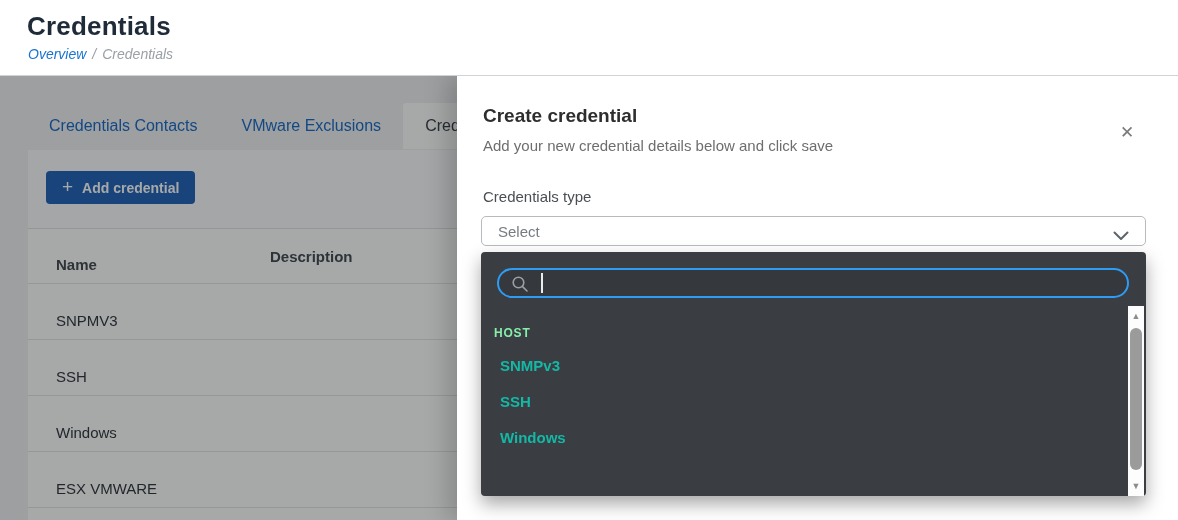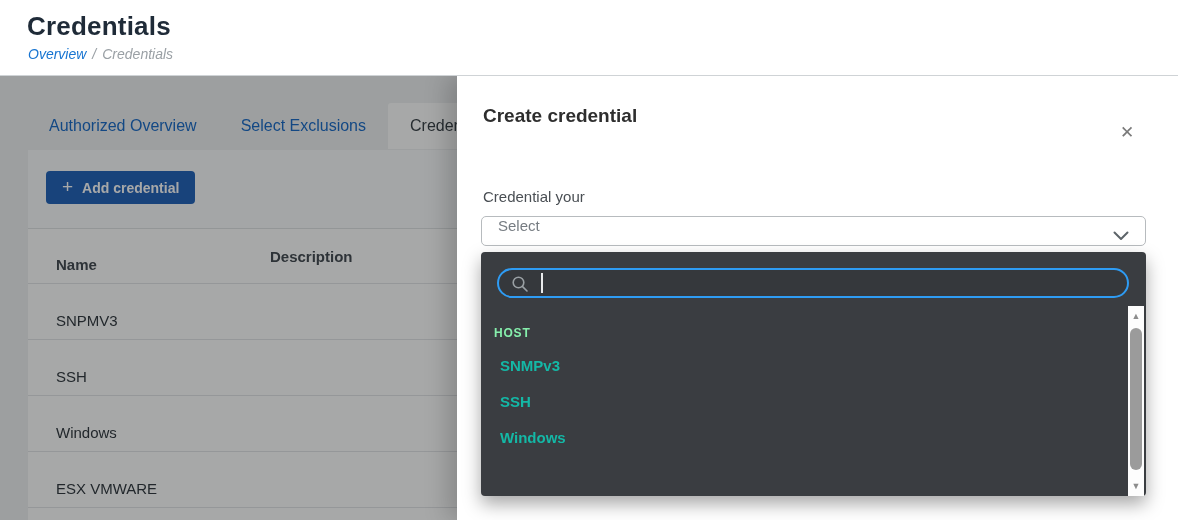--- a/index.html
+++ b/index.html
@@ -46,21 +46,21 @@
            background:#ffffff; z-index:10; box-shadow:-10px 0 22px rgba(0,0,0,0.18); }
   .panel-title { position:absolute; left:26px; top:29px; font-size:19px; font-weight:700;
                  color:#2e2e2e; }
   .panel-subtitle { position:absolute; left:26px; top:61px; font-size:15px; color:#6e6e6e; }
   .close-btn { position:absolute; left:656px; top:42px; width:28px; height:28px;
                background:none; border:none; color:#7a7a7a; font-size:17px; cursor:pointer;
                font-family:"Liberation Sans", sans-serif; }
   .field-label { position:absolute; left:26px; top:112px; font-size:15px; color:#4a4f54; }
   .select { position:absolute; left:24px; top:140px; width:665px; height:30px;
             border:1px solid #b7bbbe; border-radius:5px; background:#fff;
-            display:flex; align-items:flex-start; cursor:pointer; }
+            display:flex; align-items:center; cursor:pointer; }
   .select-value { padding-left:16px; font-size:15px; color:#767c82; }
   .select-chevron { position:absolute; right:16px; top:10px; }
 
   
   .dropdown { position:absolute; left:24px; top:176px; width:665px; height:244px;
               background:#3a3d41; border-radius:4px; box-shadow:0 8px 18px rgba(0,0,0,0.35); }
   .search-wrap { position:absolute; left:16px; top:16px; width:632px; height:30px;
                  border:2px solid #2e9cf4; border-radius:15px; background:#35383c;
                  display:flex; align-items:center; }
   .search-icon { position:absolute; left:12px; top:5px; }
@@ -90,22 +90,22 @@
 
 <div class="header">
   <div class="page-title">Credentials</div>
   <div class="breadcrumb">
     <a href="#">Overview</a><span class="crumb-sep">/</span><span class="crumb-current">Credentials</span>
   </div>
 </div>
 
 <div class="page">
   <div class="tabbar">
-    <div class="tab">Authorized Overview</div>
-    <div class="tab">Select Exclusions</div>
+    <div class="tab">Credentials Contacts</div>
+    <div class="tab">VMware Exclusions</div>
     <div class="tab active">Credentials</div>
   </div>
 
   <div class="card">
     <button class="btn-add">
       <span class="plus">+</span>
       <span>Add credential</span>
     </button>
 
     <div class="table">
@@ -130,23 +130,24 @@
         <div class="cell-desc"></div>
       </div>
     </div>
   </div>
 </div>
 
 <div class="overlay"></div>
 
 <div class="panel">
   <div class="panel-title">Create credential</div>
+  <div class="panel-subtitle">Add your new credential details below and click save</div>
   <button class="close-btn">✕</button>
 
-  <div class="field-label">Credential your</div>
+  <div class="field-label">Credentials type</div>
 
   <div class="select">
     <span class="select-value">Select</span>
     <span class="select-chevron">
       <svg width="16" height="10" viewBox="0 0 16 10">
           <polyline points="1.5,1.5 8,8 14.5,1.5" fill="none" stroke="#5d6469" stroke-width="2" stroke-linecap="round" stroke-linejoin="round"></polyline>
         </svg>
     </span>
   </div>
 

